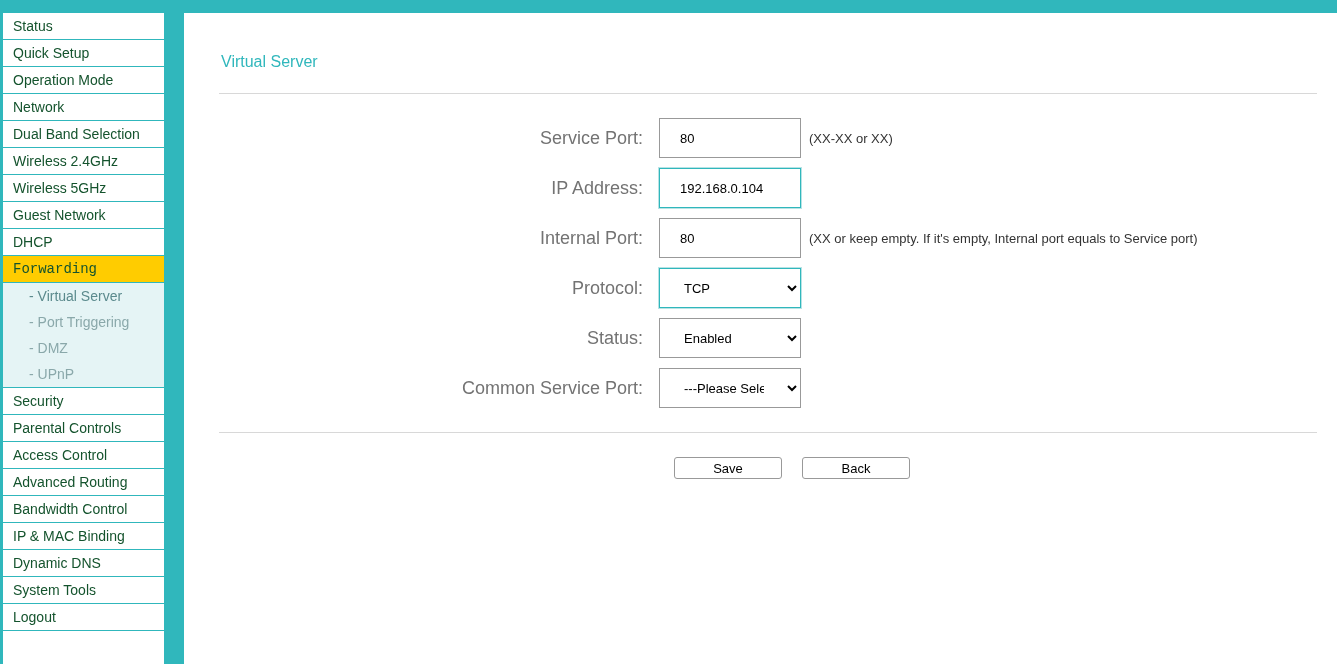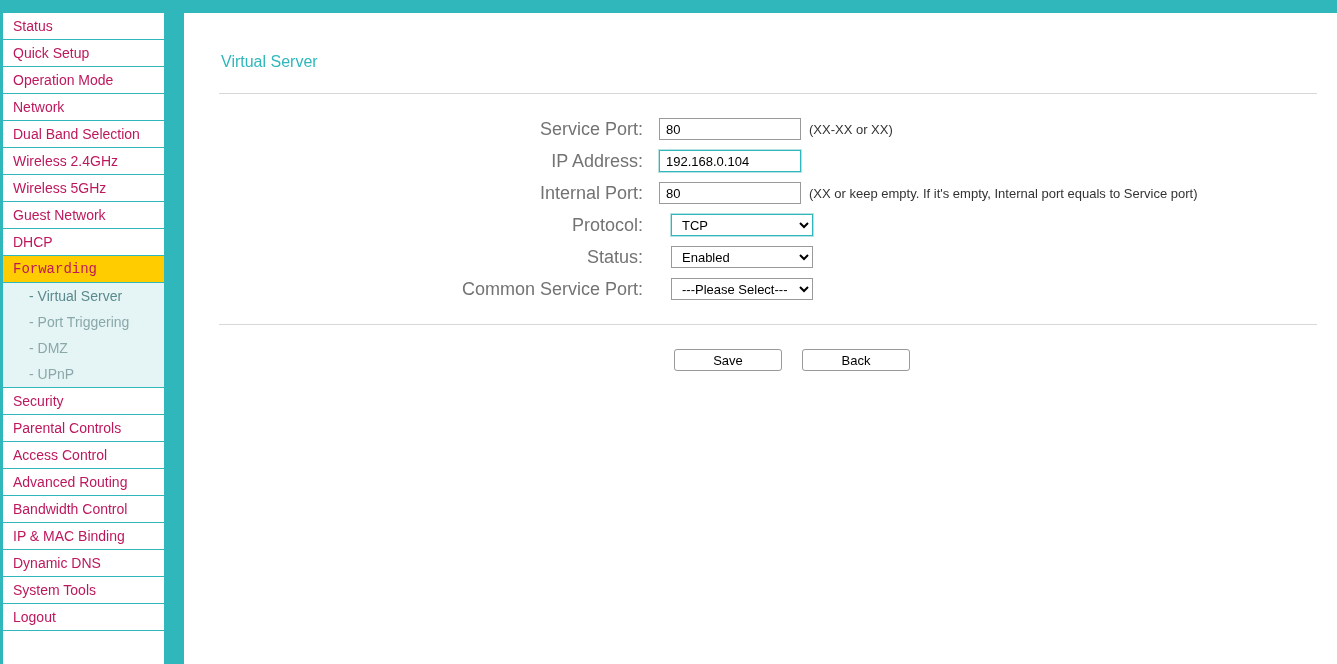--- a/index.html
+++ b/index.html
@@ -32,21 +32,21 @@
     }
     .rail {
       width: 20px;
       background: #30b7bc;
     }
     .nav-item {
       display: block;
       padding: 5px 8px 5px 10px;
       border-bottom: 1px solid #30b7bc;
       font-size: 14px;
-      color: #be185d;
+      color: #14532d;
       cursor: pointer;
       line-height: 16px;
       white-space: nowrap;
     }
     .nav-item.active {
       background: #ffcc00;
       font-family: Liberation Mono, monospace;
     }
     .nav-sub {
       background: #e5f4f5;
@@ -99,34 +99,33 @@
       font-size: 18px;
       color: #737373;
     }
     .form-control-cell {
       display: flex;
       align-items: center;
       gap: 8px;
     }
     input[type="text"], .tp-select {
       width: 142px;
-      height: 22px;
+      height: 40px;
       border: 1px solid #999;
-      padding: 0 6px;
+      padding: 0 20px;
       font-size: 13px;
       font-family: inherit;
     }
     input.focused, .tp-select.focused {
       border: 1px solid #30b7bc;
       outline: 1px solid #b8e3e5;
     }
     .tp-select {
       width: 142px;
       background: #fff;
-      margin-left: 12px;
     }
     .hint {
       font-size: 13px;
       color: #333;
     }
     .btn-row {
       display: flex;
       gap: 20px;
       justify-content: flex-start;
       padding-left: 455px;

